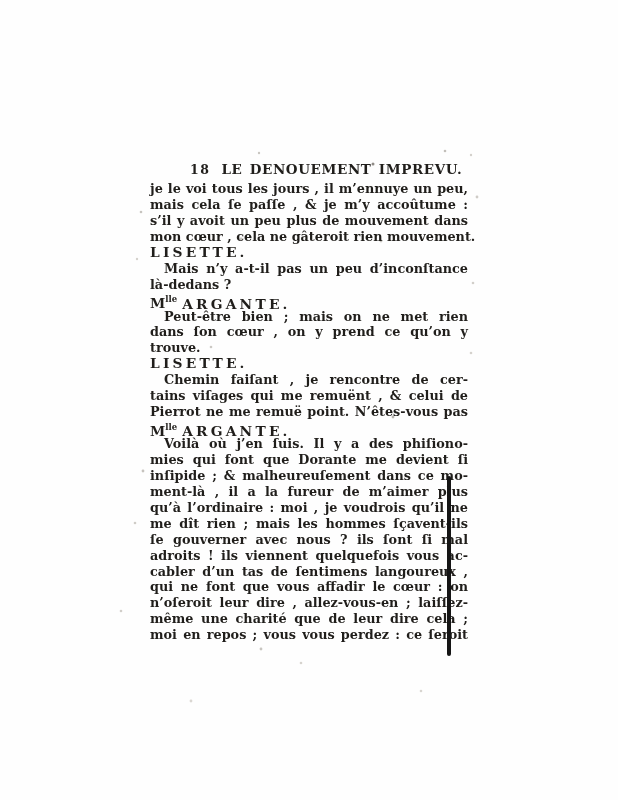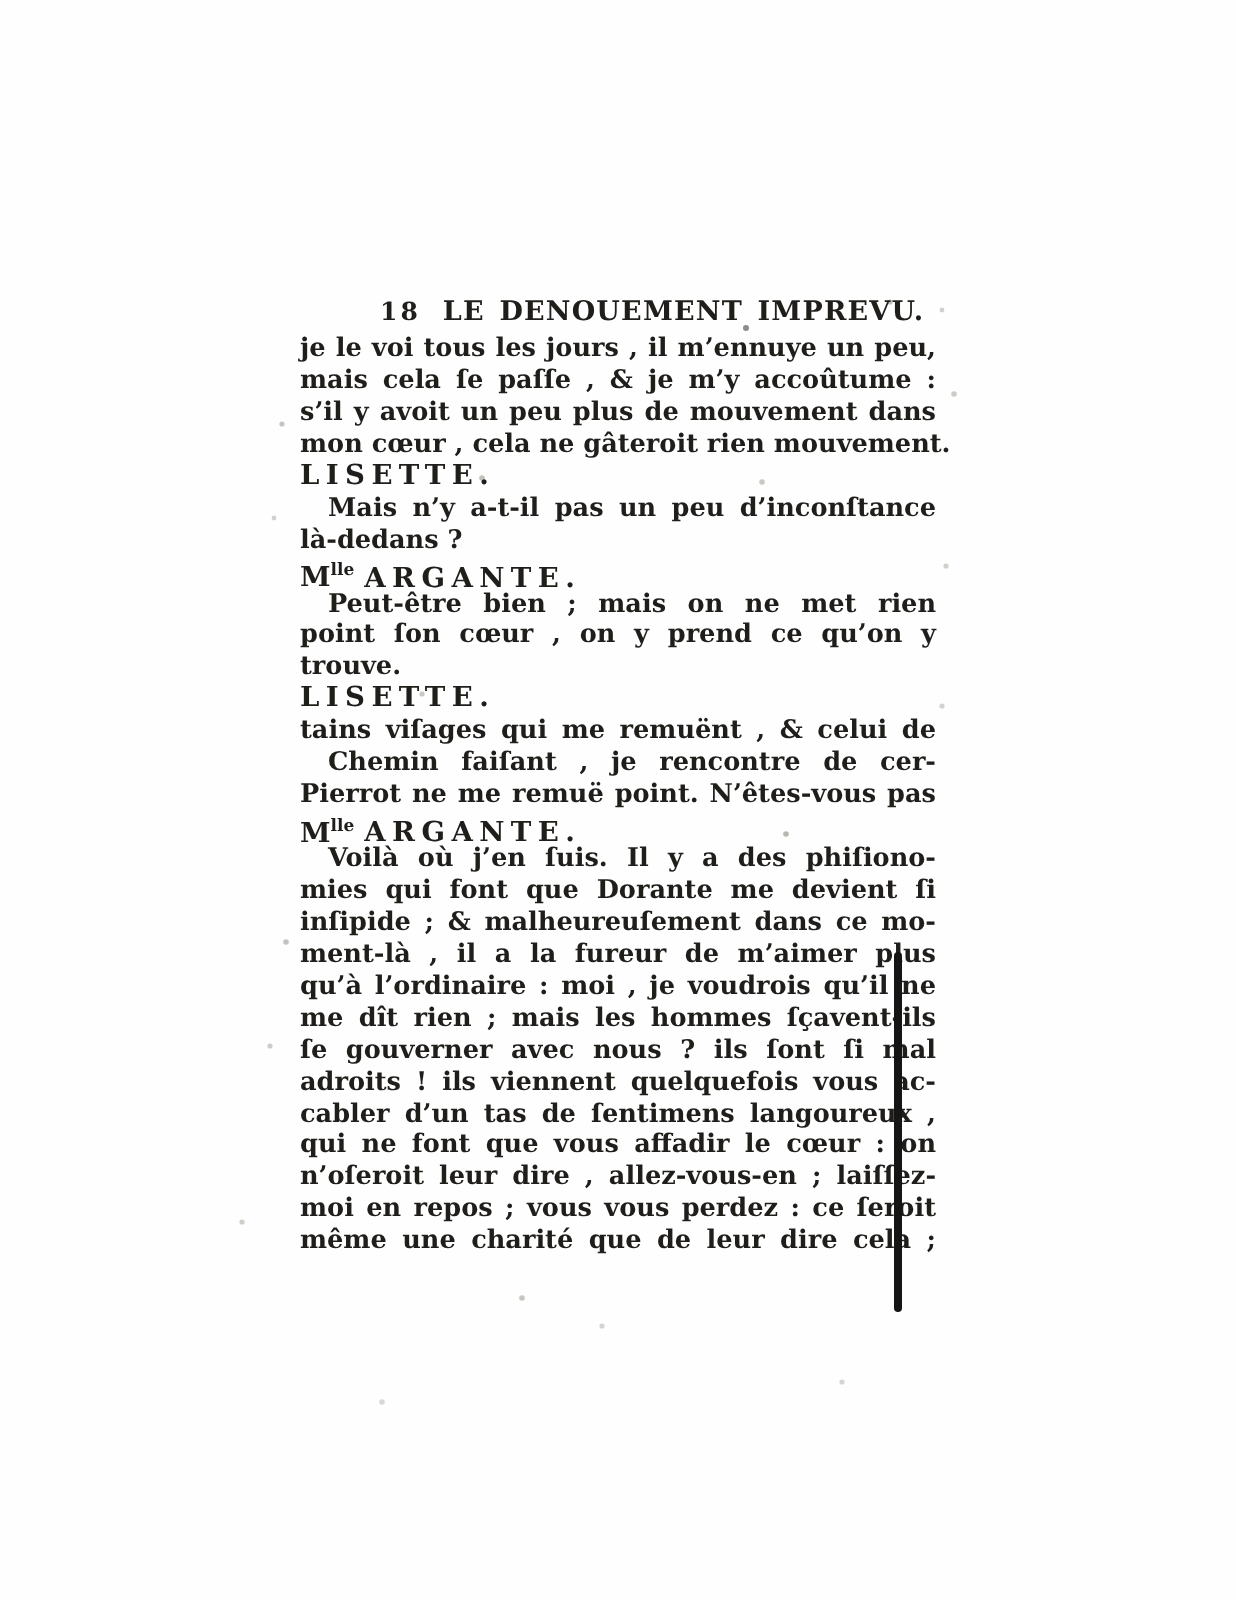--- a/index.html
+++ b/index.html
@@ -8,21 +8,21 @@
     background:#ffffff;
     font-family:"DejaVu Serif","Liberation Serif",serif;
     position:relative;
     overflow:hidden;
   }
   .page {
     position:absolute; left:0; top:0; width:618px; height:800px;
     background:#fefefe;
   }
   .textcol {
-    position:absolute; left:150px; top:147px; width:318px;
+    position:absolute; left:150px; top:161px; width:318px;
     color:#201e1b;
     font-weight:700;
     font-size:12.8px;
   }
   .header {
     display:flex; align-items:baseline;
     height:17px; line-height:17px;
     white-space:nowrap;
   }
   .pagenum { margin-left:40px; font-size:12.5px; letter-spacing:1.5px; }
@@ -91,39 +91,39 @@
     <div class="textblock">
         <div class="line just">je le voi tous les jours , il m’ennuye un peu,</div>
         <div class="line just">mais cela ſe paſſe , &amp; je m’y accoûtume :</div>
         <div class="line just">s’il y avoit un peu plus de mouvement dans</div>
         <div class="line just">mon cœur , cela ne gâteroit rien mouvement.</div>
         <div class="speaker"><span class="sp-name">LISETTE.</span></div>
         <div class="line just ind">Mais n’y a-t-il pas un peu d’inconſtance</div>
         <div class="line end">là-dedans ?</div>
         <div class="speaker"><span class="sp-prefix">M<sup>lle</sup></span><span class="sp-name">ARGANTE.</span></div>
         <div class="line just ind">Peut-être bien ; mais on ne met rien</div>
-        <div class="line just">point ſon cœur , on y prend ce qu’on y</div>
+        <div class="line just">dans ſon cœur , on y prend ce qu’on y</div>
         <div class="line end">trouve.</div>
         <div class="speaker"><span class="sp-name">LISETTE.</span></div>
+        <div class="line just ind">Chemin faiſant , je rencontre de cer-</div>
         <div class="line just">tains viſages qui me remuënt , &amp; celui de</div>
-        <div class="line just ind">Chemin faiſant , je rencontre de cer-</div>
         <div class="line just">Pierrot ne me remuë point. N’êtes-vous pas</div>
         <div class="speaker"><span class="sp-prefix">M<sup>lle</sup></span><span class="sp-name">ARGANTE.</span></div>
         <div class="line just ind">Voilà où j’en ſuis. Il y a des phiſiono-</div>
         <div class="line just">mies qui font que Dorante me devient ſi</div>
         <div class="line just">inſipide ; &amp; malheureuſement dans ce mo-</div>
         <div class="line just">ment-là , il a la fureur de m’aimer plus</div>
         <div class="line just">qu’à l’ordinaire : moi , je voudrois qu’il ne</div>
         <div class="line just">me dît rien ; mais les hommes ſçavent-ils</div>
         <div class="line just">ſe gouverner avec nous ? ils ſont ſi mal</div>
         <div class="line just">adroits ! ils viennent quelquefois vous ac-</div>
         <div class="line just">cabler d’un tas de ſentimens langoureux ,</div>
         <div class="line just">qui ne font que vous affadir le cœur : on</div>
         <div class="line just">n’oſeroit leur dire , allez-vous-en ; laiſſez-</div>
+        <div class="line just">même une charité que de leur dire cela ;</div>
         <div class="line just">moi en repos ; vous vous perdez : ce ſeroit</div>
-        <div class="line just">même une charité que de leur dire cela ;</div>
       </div>
 
   </div>
 
   <div class="vline"></div>
 
 </div>
 
 </body></html>

